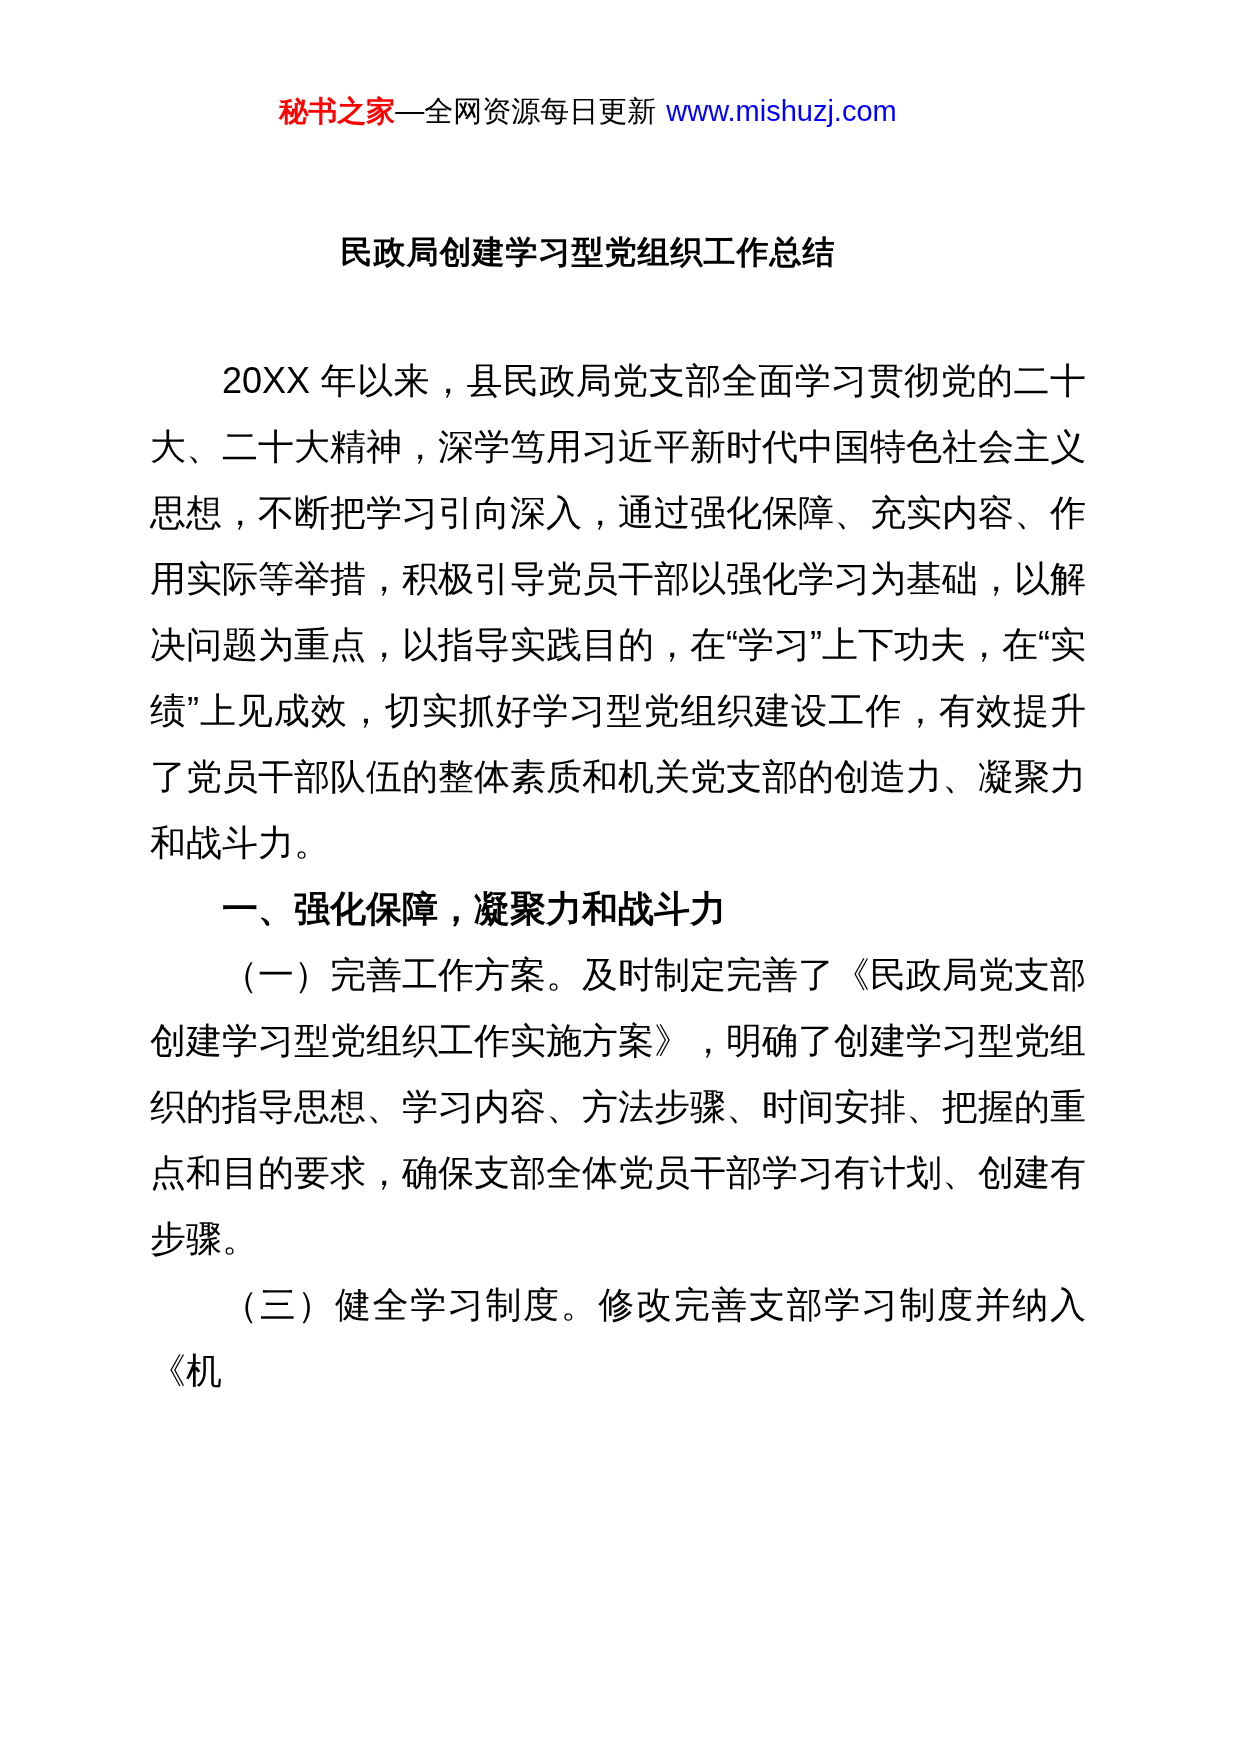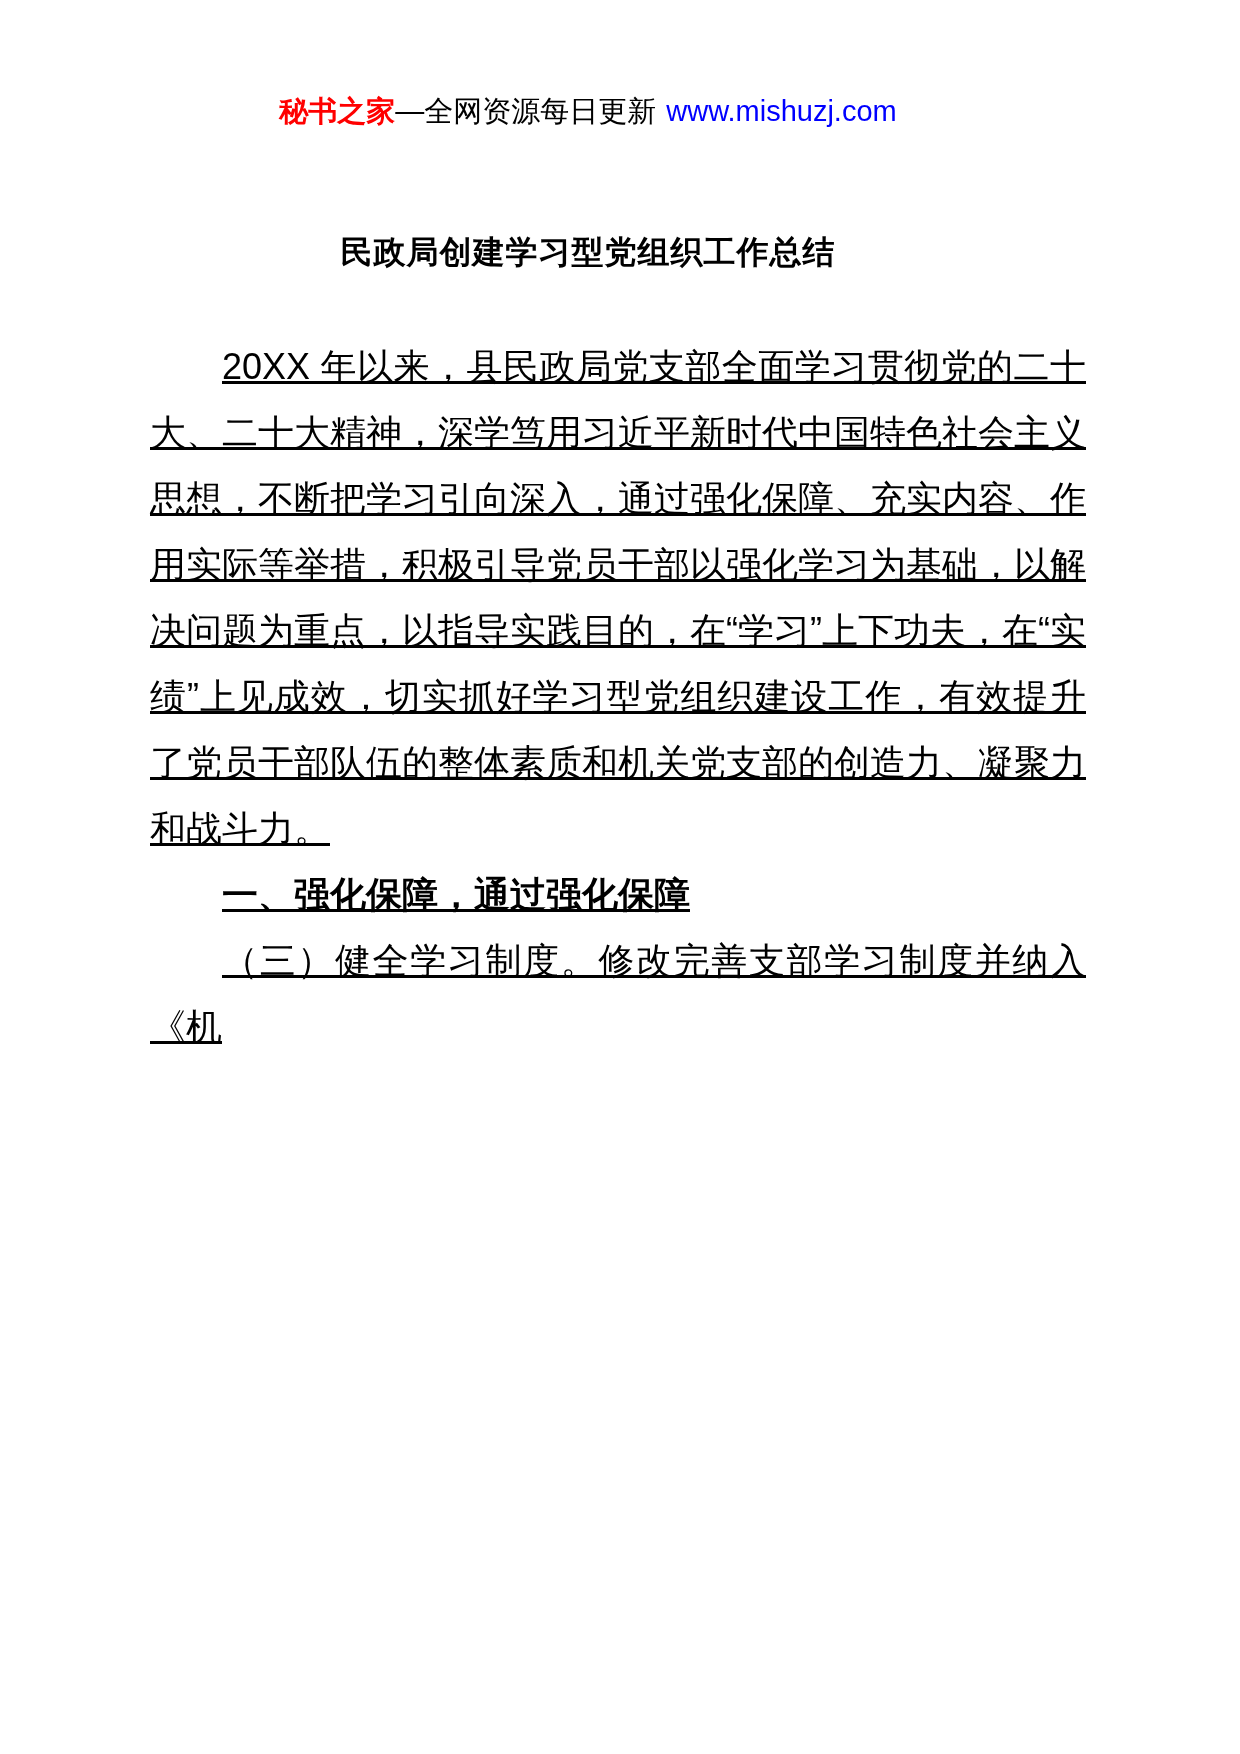--- a/index.html
+++ b/index.html
@@ -44,28 +44,27 @@
     left: 0;
     width: 100%;
     text-align: center;
     font-size: 32px;
     line-height: 62px;
     font-weight: bold;
     letter-spacing: 1px;
   }
   .doc-body {
     position: absolute;
-    top: 334px;
+    top: 348px;
     left: 150px;
     width: 936px;
     font-size: 36px;
     line-height: 66px;
     text-align: justify;
     text-justify: inter-character;
-    text-decoration: underline;
   }
   .para {
     margin: 0;
     text-indent: 72px;
   }
   .para.heading {
     font-weight: bold;
   }
 </style>
 </head>
@@ -74,17 +73,18 @@
 <div class="page">
 
   <div class="page-header">
     <span class="site-name" style="color: rgb(255, 0, 0);">秘书之家</span><span class="tagline">—全网资源每日更新</span><a class="url" href="#" style="color: rgb(0, 0, 255);">www.mishuzj.com</a>
   </div>
 
   <h1 class="doc-title">民政局创建学习型党组织工作总结</h1>
 
   <div class="doc-body" id="doc-body">
       <p class="para">20XX 年以来，县民政局党支部全面学习贯彻党的二十大、二十大精神，深学笃用习近平新时代中国特色社会主义思想，不断把学习引向深入，通过强化保障、充实内容、作用实际等举措，积极引导党员干部以强化学习为基础，以解决问题为重点，以指导实践目的，在“学习”上下功夫，在“实绩”上见成效，切实抓好学习型党组织建设工作，有效提升了党员干部队伍的整体素质和机关党支部的创造力、凝聚力和战斗力。</p>
-      <p class="para heading">一、强化保障，通过强化保障</p>
+      <p class="para heading">一、强化保障，凝聚力和战斗力</p>
+      <p class="para">（一）完善工作方案。及时制定完善了《民政局党支部创建学习型党组织工作实施方案》，明确了创建学习型党组织的指导思想、学习内容、方法步骤、时间安排、把握的重点和目的要求，确保支部全体党员干部学习有计划、创建有步骤。</p>
       <p class="para">（三）健全学习制度。修改完善支部学习制度并纳入《机</p>
     </div>
 
 </div>
 
 </body></html>

